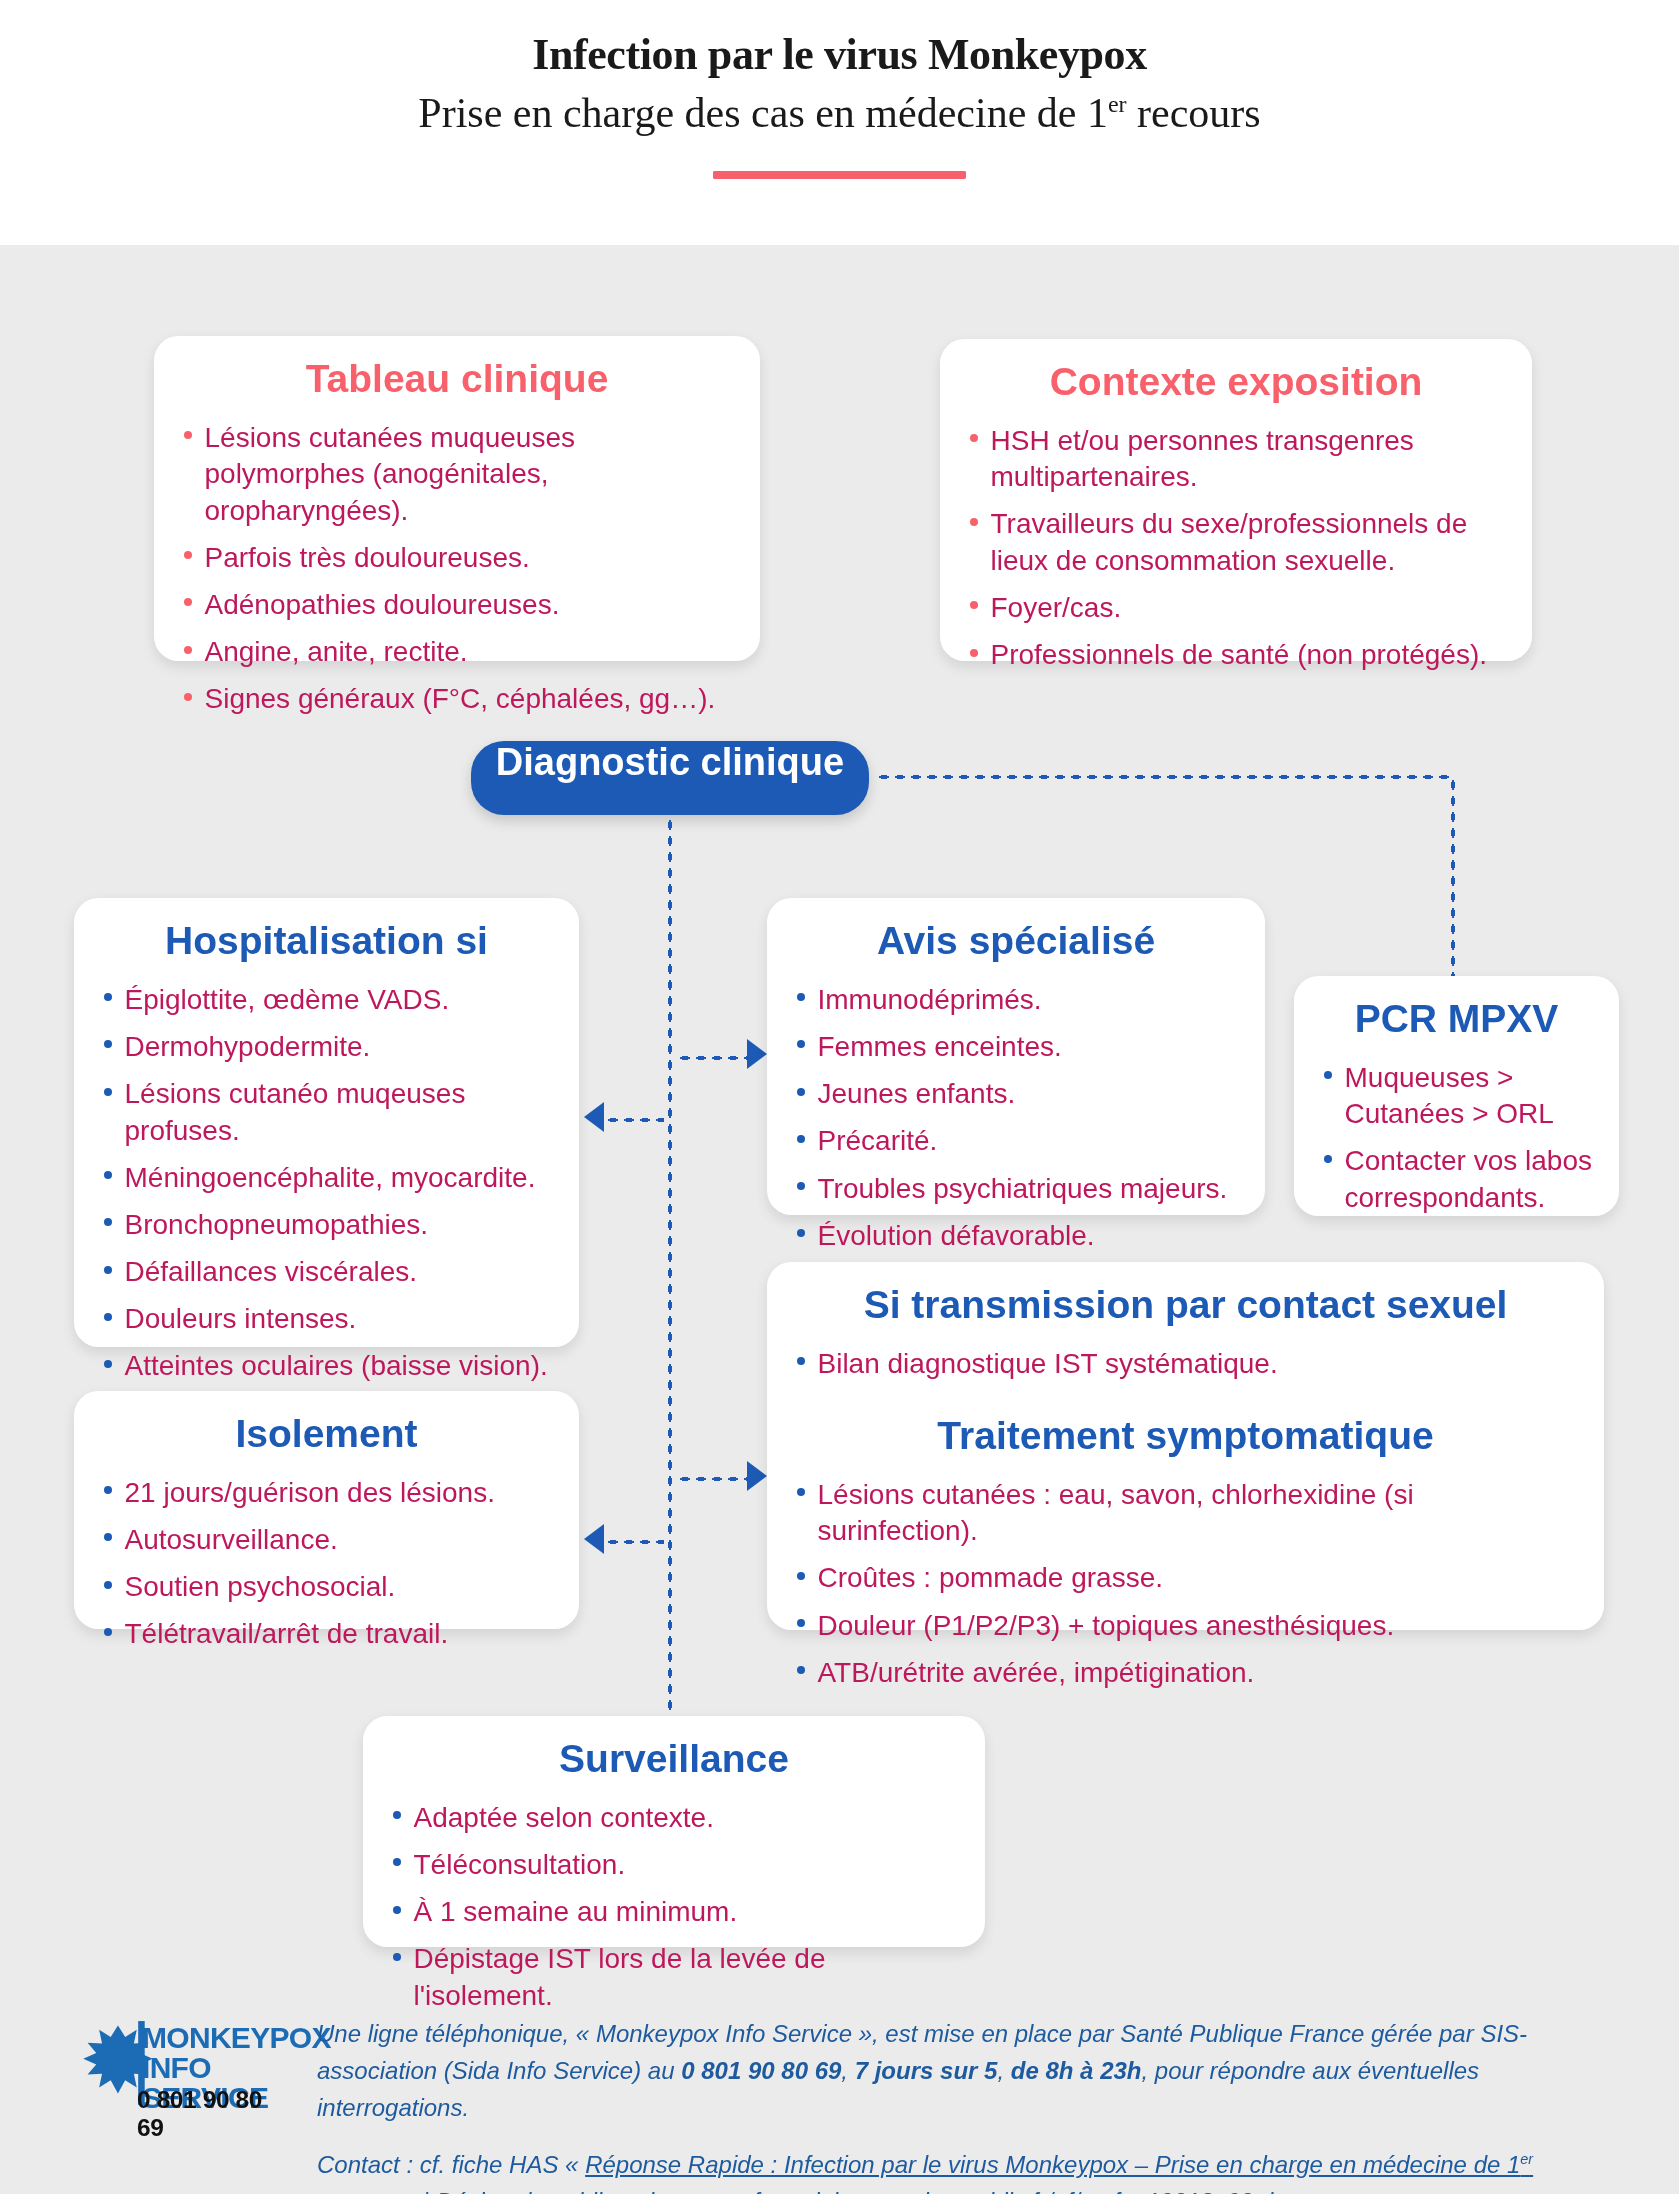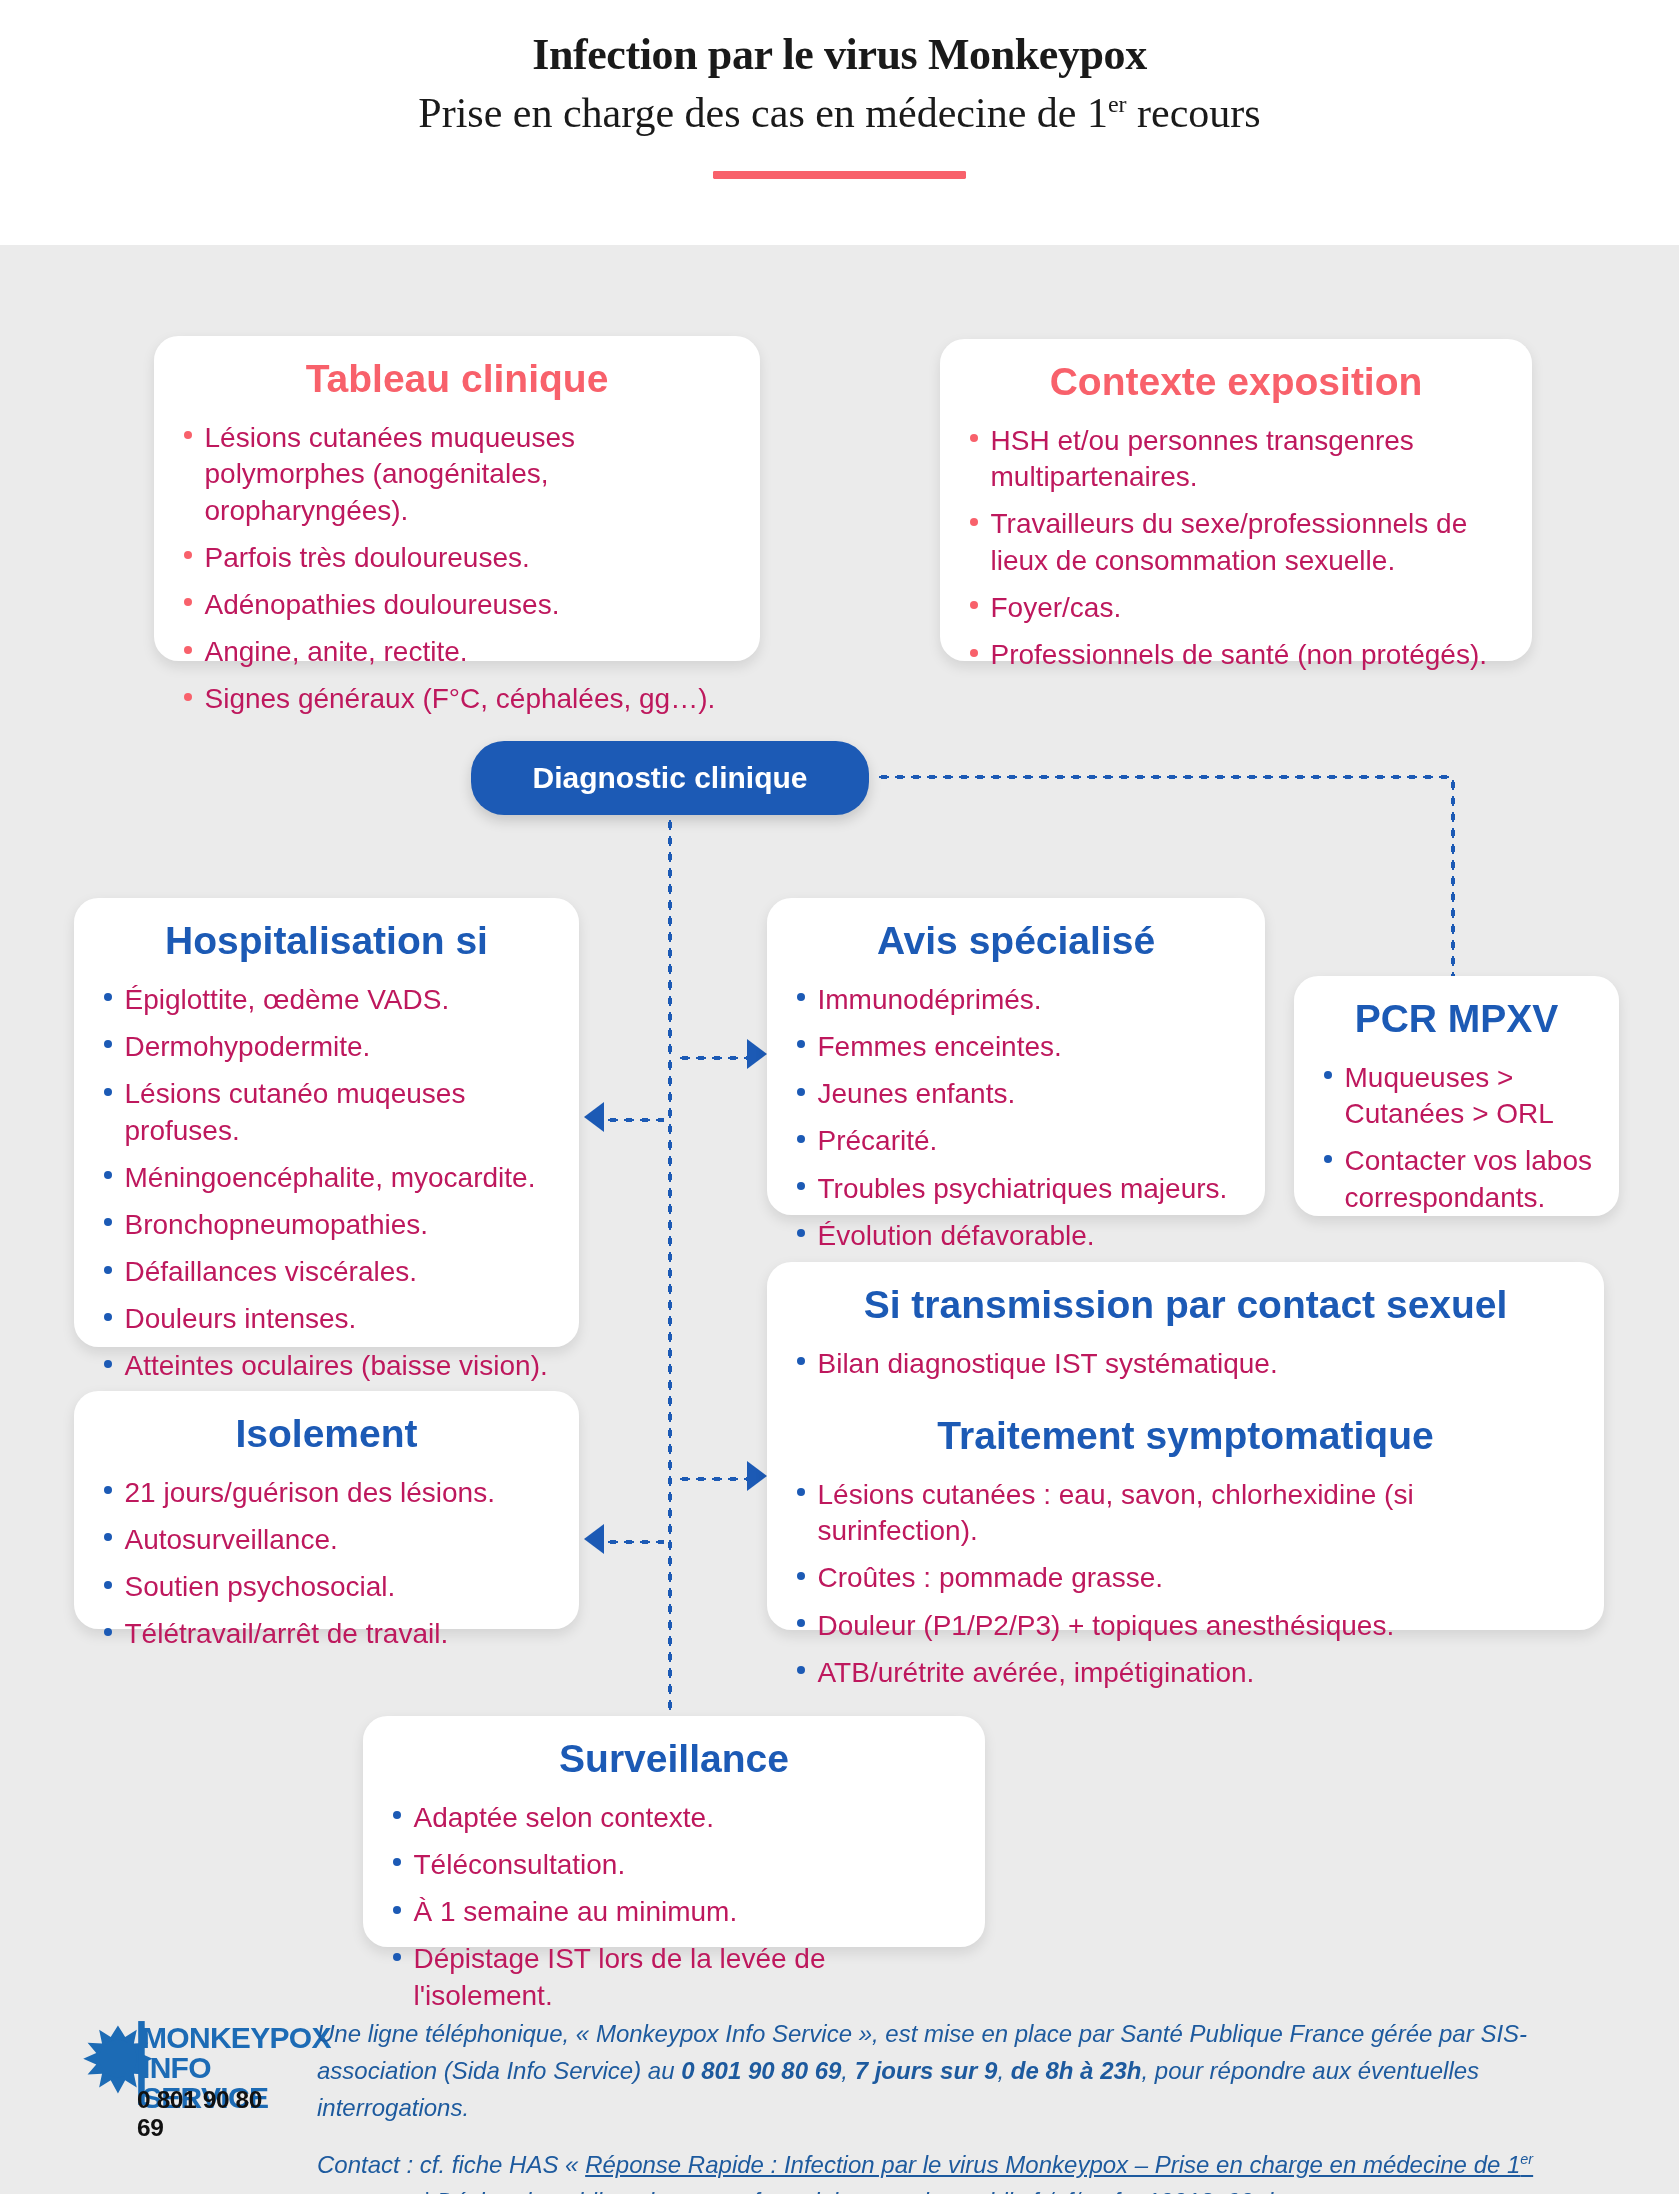--- a/index.html
+++ b/index.html
@@ -98,24 +98,23 @@
   }
   ul.red-bullets li::before { background: #f8616b; }
   ul.blue-bullets li::before { background: #1c5ab5; }
 
   
   .pill {
     position: absolute;
     background: #1c5ab5;
     color: #ffffff;
     border-radius: 33px;
-    font-size: 30px;
+    font-size: 38px;
     font-weight: bold;
     display: flex;
-    align-items: center;
     justify-content: center;
     box-shadow: 0 5.8px 13px rgba(0,0,0,0.16);
   }
 
   
   .dotline-v {
     position: absolute;
     width: 5.8px;
     background-image: radial-gradient(#1c5ab5 42%, transparent 44%);
     background-size: 5.8px 16px;
@@ -352,20 +351,20 @@
           <circle cx="58" cy="52" r="26"></circle>
         </g>
         <rect x="86" y="0" width="9" height="116" fill="#1c6bb5"></rect>
       </svg>
       <div class="logo-text-1">MONKEYPOX</div>
       <div class="logo-text-2">INFO SERVICE</div>
       <div class="logo-phone">0 801 90 80 69</div>
     </div>
 
     <div class="footer-text">
-      <p><span>Une ligne téléphonique, « Monkeypox Info Service », est mise en place par Santé Publique France gérée par SIS-association (Sida Info Service) au </span><b>0 801 90 80 69</b><span>, </span><b>7 jours sur 9</b><span>, </span><b>de 8h à 23h</b><span>, pour répondre aux éventuelles interrogations.</span></p>
+      <p><span>Une ligne téléphonique, « Monkeypox Info Service », est mise en place par Santé Publique France gérée par SIS-association (Sida Info Service) au </span><b>0 801 90 80 69</b><span>, </span><b>7 jours sur 5</b><span>, </span><b>de 8h à 23h</b><span>, pour répondre aux éventuelles interrogations.</span></p>
       <p><span>Contact : cf. fiche HAS « </span><u><span>Réponse Rapide : Infection par le virus Monkeypox – Prise en charge en médecine de 1</span><sup>er</sup><span> recours</span></u><span> » | Déclaration obligatoire : </span><u>www.formulaires.service-public.fr/gf/cerfa_12218_02.do</u></p>
     </div>
 
   </div>
 
 </div>
 
 
 </body></html>

